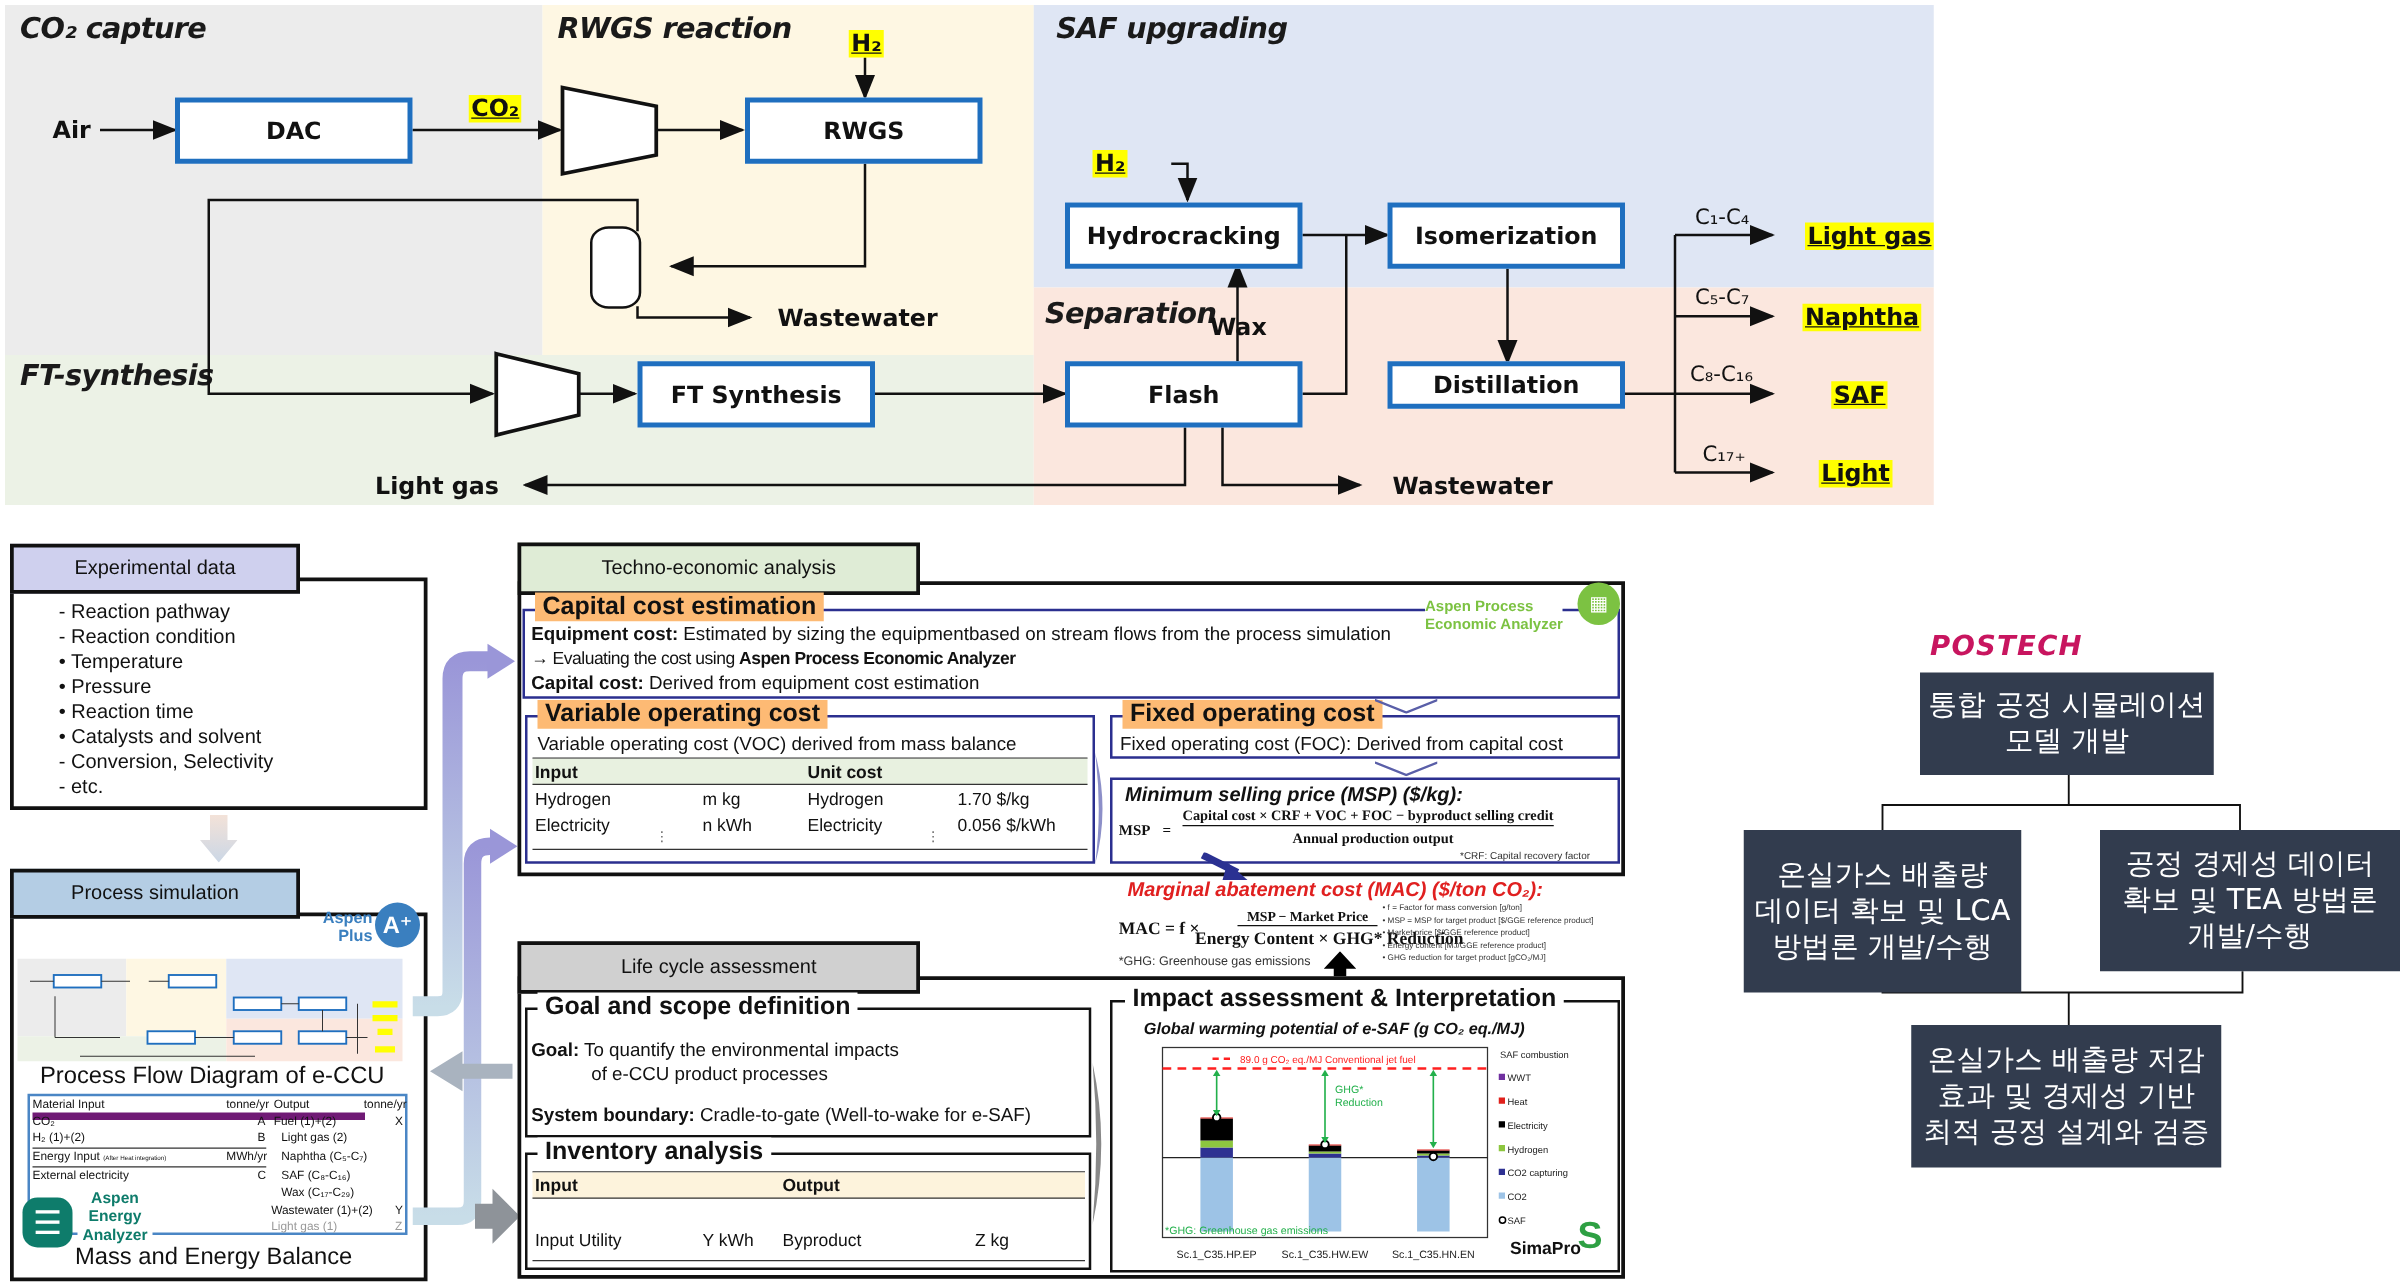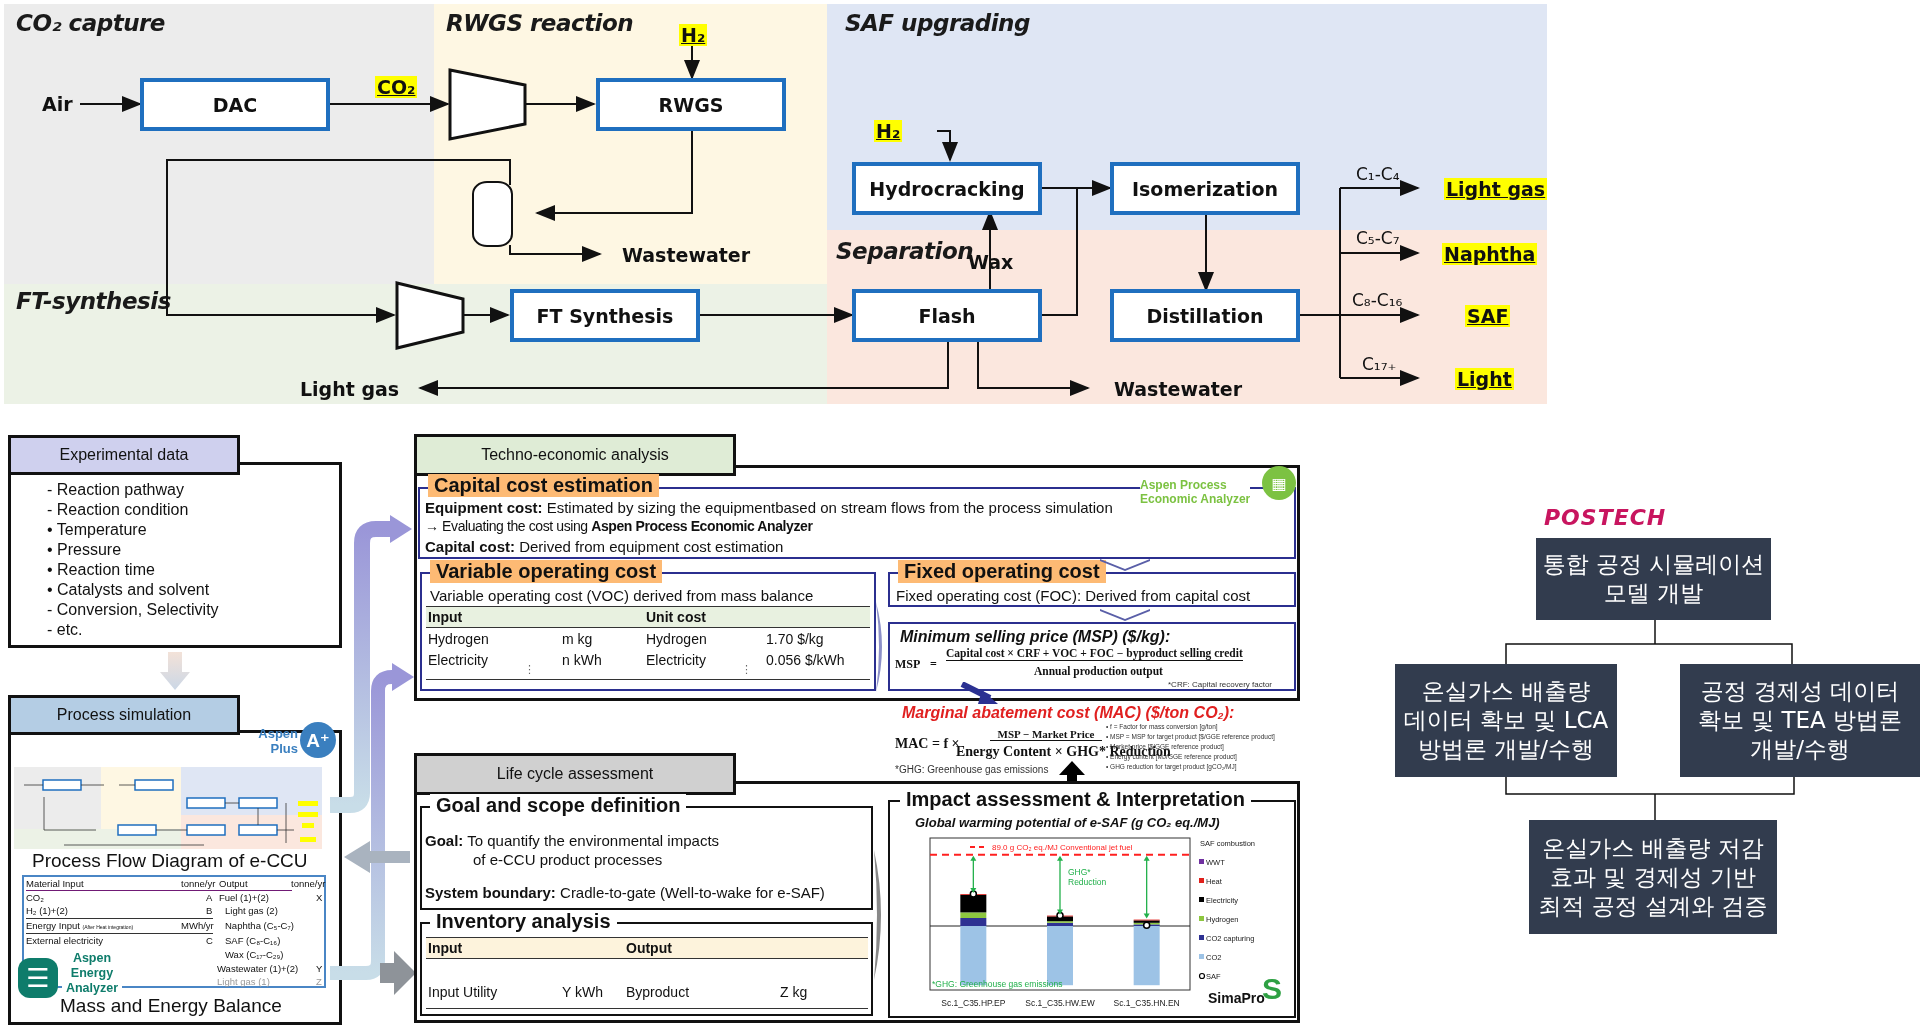--- a/index.html
+++ b/index.html
@@ -97,21 +97,21 @@
 
     <rect x="473" y="182" width="39" height="64" rx="14" ry="12" fill="#fff" stroke="#111" stroke-width="2"></rect>
   </svg>
 
   <div class="unit" style="left:140px;top:78px;width:190px;height:53px;">DAC</div>
   <div class="unit" style="left:596px;top:78px;width:190px;height:53px;">RWGS</div>
   <div class="unit" style="left:852px;top:162px;width:190px;height:53px;">Hydrocracking</div>
   <div class="unit" style="left:1110px;top:162px;width:190px;height:53px;">Isomerization</div>
   <div class="unit" style="left:510px;top:289px;width:190px;height:53px;">FT Synthesis</div>
   <div class="unit" style="left:852px;top:289px;width:190px;height:53px;">Flash</div>
-  <div class="unit" style="left:1110px;top:289px;width:190px;height:53px;">Distillation</div>
+  <div class="unit" style="left:1110px;top:289px;width:190px;height:38px;">Distillation</div>
 
   <div class="lbl" style="left:42px;top:93px;">Air</div>
   <div class="lbl" style="left:375px;top:76px;"><span class="hl">CO₂</span></div>
   <div class="lbl" style="left:679px;top:24px;"><span class="hl">H₂</span></div>
   <div class="lbl" style="left:874px;top:120px;"><span class="hl">H₂</span></div>
   <div class="lbl" style="left:622px;top:244px;">Wastewater</div>
   <div class="lbl" style="left:968px;top:251px;">Wax</div>
   <div class="lbl" style="left:300px;top:378px;">Light gas</div>
   <div class="lbl" style="left:1114px;top:378px;">Wastewater</div>
 
@@ -187,21 +187,21 @@
         <rect x="284" y="34" width="20" height="5"></rect>
         <rect x="284" y="45" width="20" height="5"></rect>
         <rect x="288" y="56" width="12" height="5"></rect>
         <rect x="286" y="70" width="16" height="5"></rect>
       </g>
   </svg>
 </div>
 <div class="abs" style="left:32px;top:850px;font-size:19px;">Process Flow Diagram of e-CCU</div>
 
 <div class="mtable" style="left:22px;top:875px;width:304px;height:113px;">
-  <div class="mrow" style="left:2px;top:1px;width:266px;border-bottom:1px solid #701a75;height:12px;">
+  <div class="mrow" style="left:2px;top:1px;width:266px;border-bottom:6px solid #701a75;height:12px;">
     <span class="abs" style="left:0;">Material Input</span>
     <span class="abs" style="left:155px;">tonne/yr</span>
     <span class="abs" style="left:193px;">Output</span>
     <span class="abs" style="left:265px;">tonne/yr</span>
   </div>
   <div class="mrow" style="left:2px;top:15px;width:298px;">
     <span class="abs" style="left:0;">CO₂</span>
     <span class="abs" style="left:180px;">A</span>
     <span class="abs" style="left:193px;">Fuel (1)+(2)</span>
     <span class="abs" style="left:290px;">X</span>
@@ -432,21 +432,21 @@
 <svg class="abs" style="left:1380px;top:500px;" width="540" height="440">
   <g stroke="#111" stroke-width="1.5" fill="none">
     <line x1="275" y1="120" x2="275" y2="144"></line>
     <polyline points="126,164 126,144 412,144 412,164"></polyline>
     <polyline points="126,277 126,294 414,294 414,277"></polyline>
     <line x1="275" y1="294" x2="275" y2="320"></line>
   </g>
 </svg>
 <div class="korbox" style="left:1536px;top:538px;width:235px;height:82px;white-space:pre-line;">통합 공정 시뮬레이션
 모델 개발</div>
-<div class="korbox" style="left:1395px;top:664px;width:222px;height:113px;white-space:pre-line;">온실가스 배출량
+<div class="korbox" style="left:1395px;top:664px;width:222px;height:130px;white-space:pre-line;">온실가스 배출량
 데이터 확보 및 LCA
 방법론 개발/수행</div>
 <div class="korbox" style="left:1680px;top:664px;width:240px;height:113px;white-space:pre-line;">공정 경제성 데이터
 확보 및 TEA 방법론
 개발/수행</div>
 <div class="korbox" style="left:1529px;top:820px;width:248px;height:114px;white-space:pre-line;">온실가스 배출량 저감
 효과 및 경제성 기반
 최적 공정 설계와 검증</div>
 
 </body></html>

